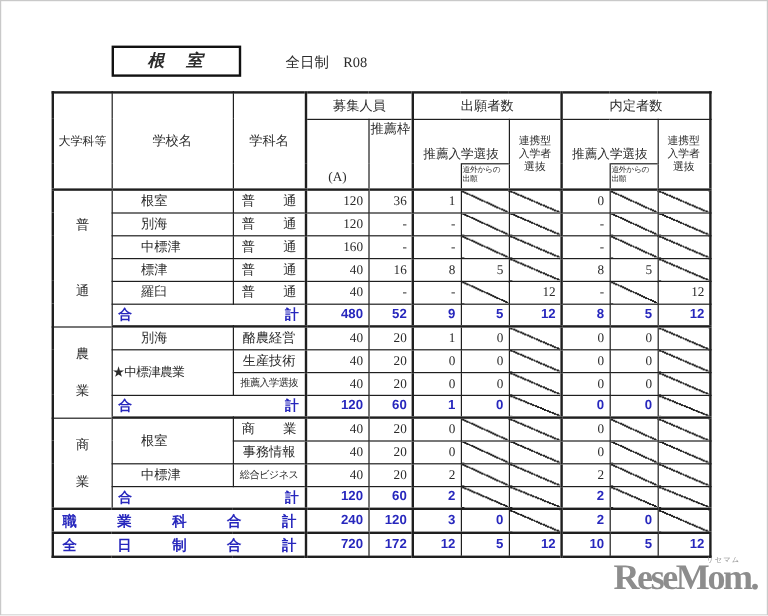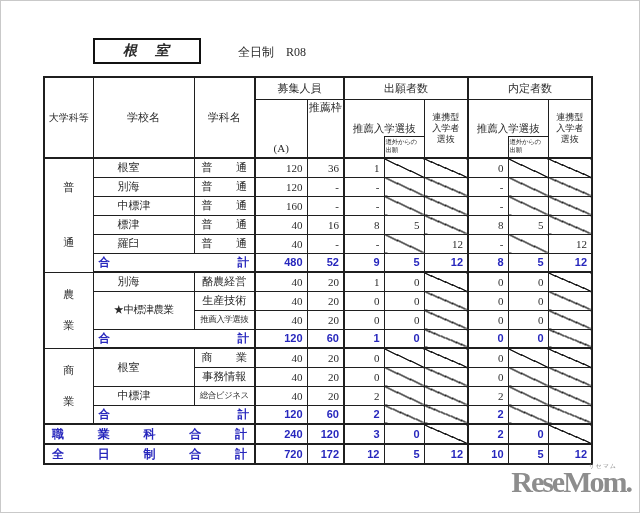--- a/index.html
+++ b/index.html
@@ -34,21 +34,21 @@
   .h-suisen { border-bottom:none; vertical-align:top; padding-top:22px; font-size:10.5px; }
   .h-empty { border-top:none; }
   .h-renkei { font-size:9px; }
   .h-renkei span { display:inline-block; width:30px; word-break:break-all; line-height:1.2; white-space:normal; }
   .h-dogai { font-size:6.5px; vertical-align:top; text-align:left; padding:1px 1px; }
   .h-dogai span { display:inline-block; width:36px; word-break:break-all; line-height:1.3; white-space:normal; letter-spacing:-0.3px; }
 
   td { font-size:11px; }
   td.num { text-align:right; padding-right:4px; }
   td.school { text-align:left; padding-left:24px; }
-  td.school.star { padding-left:0; font-size:10.5px; letter-spacing:-0.5px;text-align:center; }
+  td.school.star { padding-left:0; font-size:10.5px; letter-spacing:-0.5px; }
   td.dept.small { font-size:8.5px; letter-spacing:-0.5px; }
   td.cat div { display:flex; flex-direction:column; align-items:center; justify-content:center; gap:16px; }
   td.cat.tall div { gap:40px; }
   .spread { display:flex; justify-content:space-between; padding:0 7px; }
   .tl2 { border-left:2px solid var(--line); }
   .hb2 { border-bottom:2px solid var(--line); }
 
   .slash {
     background-image:linear-gradient(to top right,
       transparent calc(50% - 0.7px),

